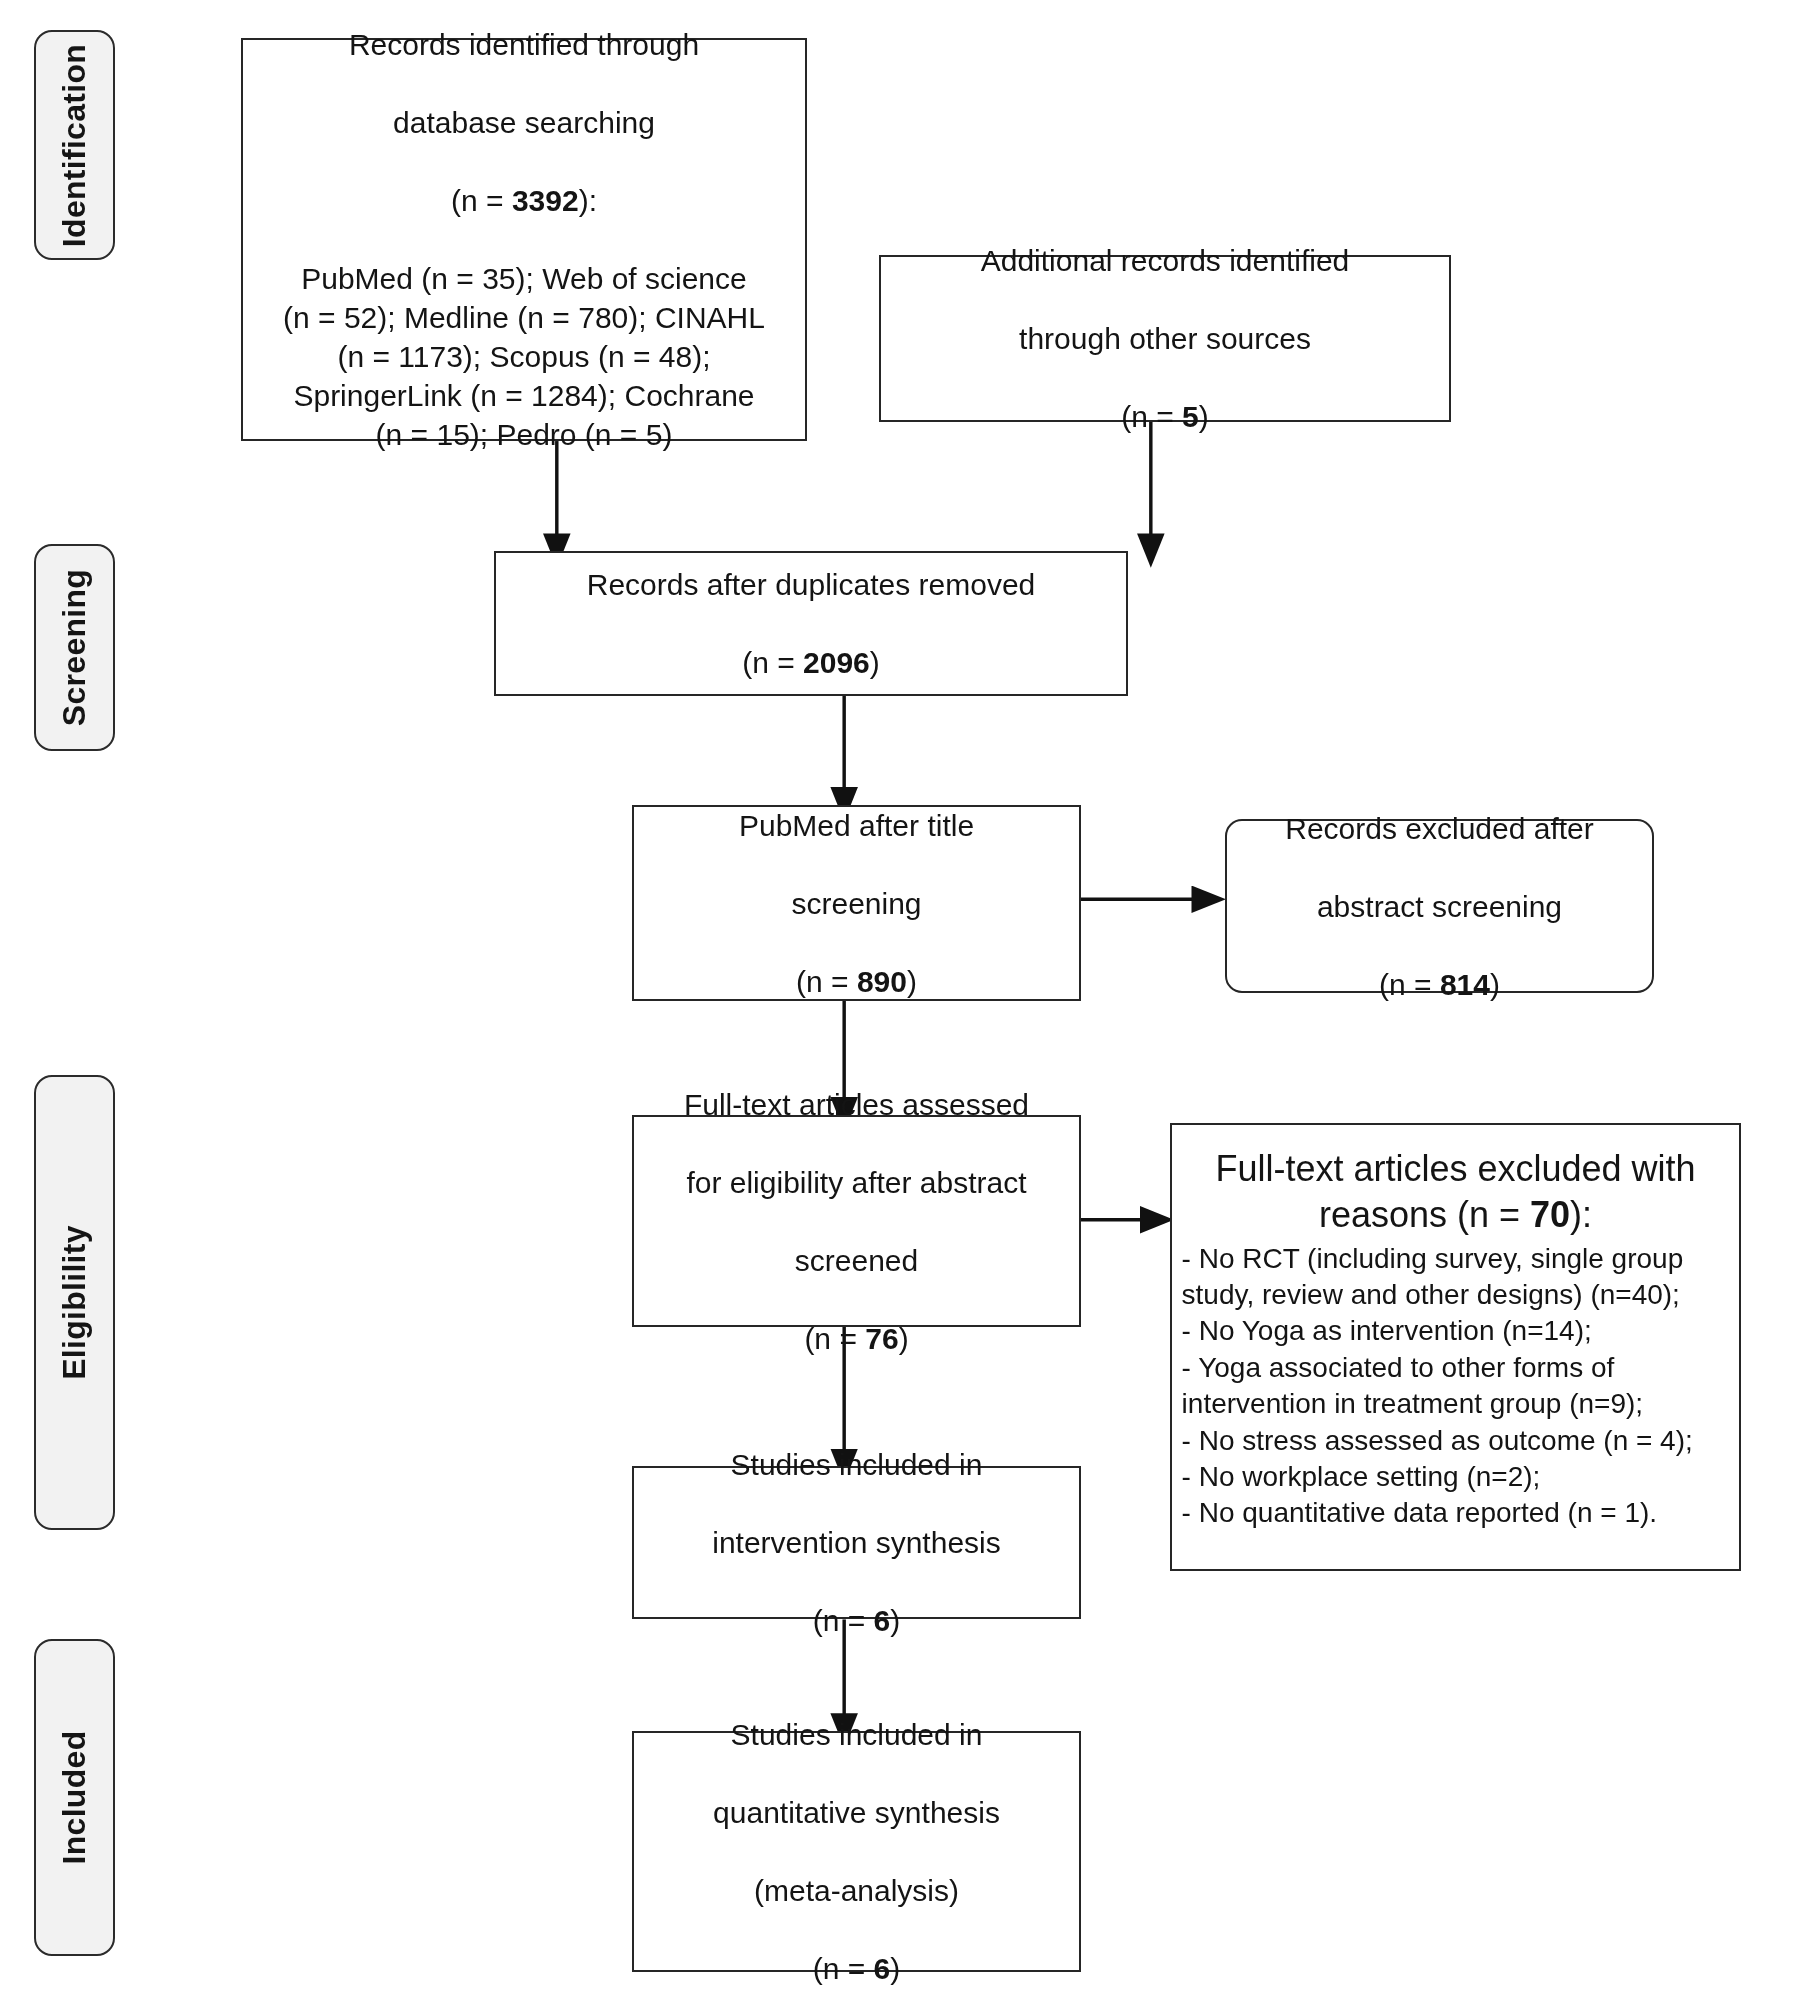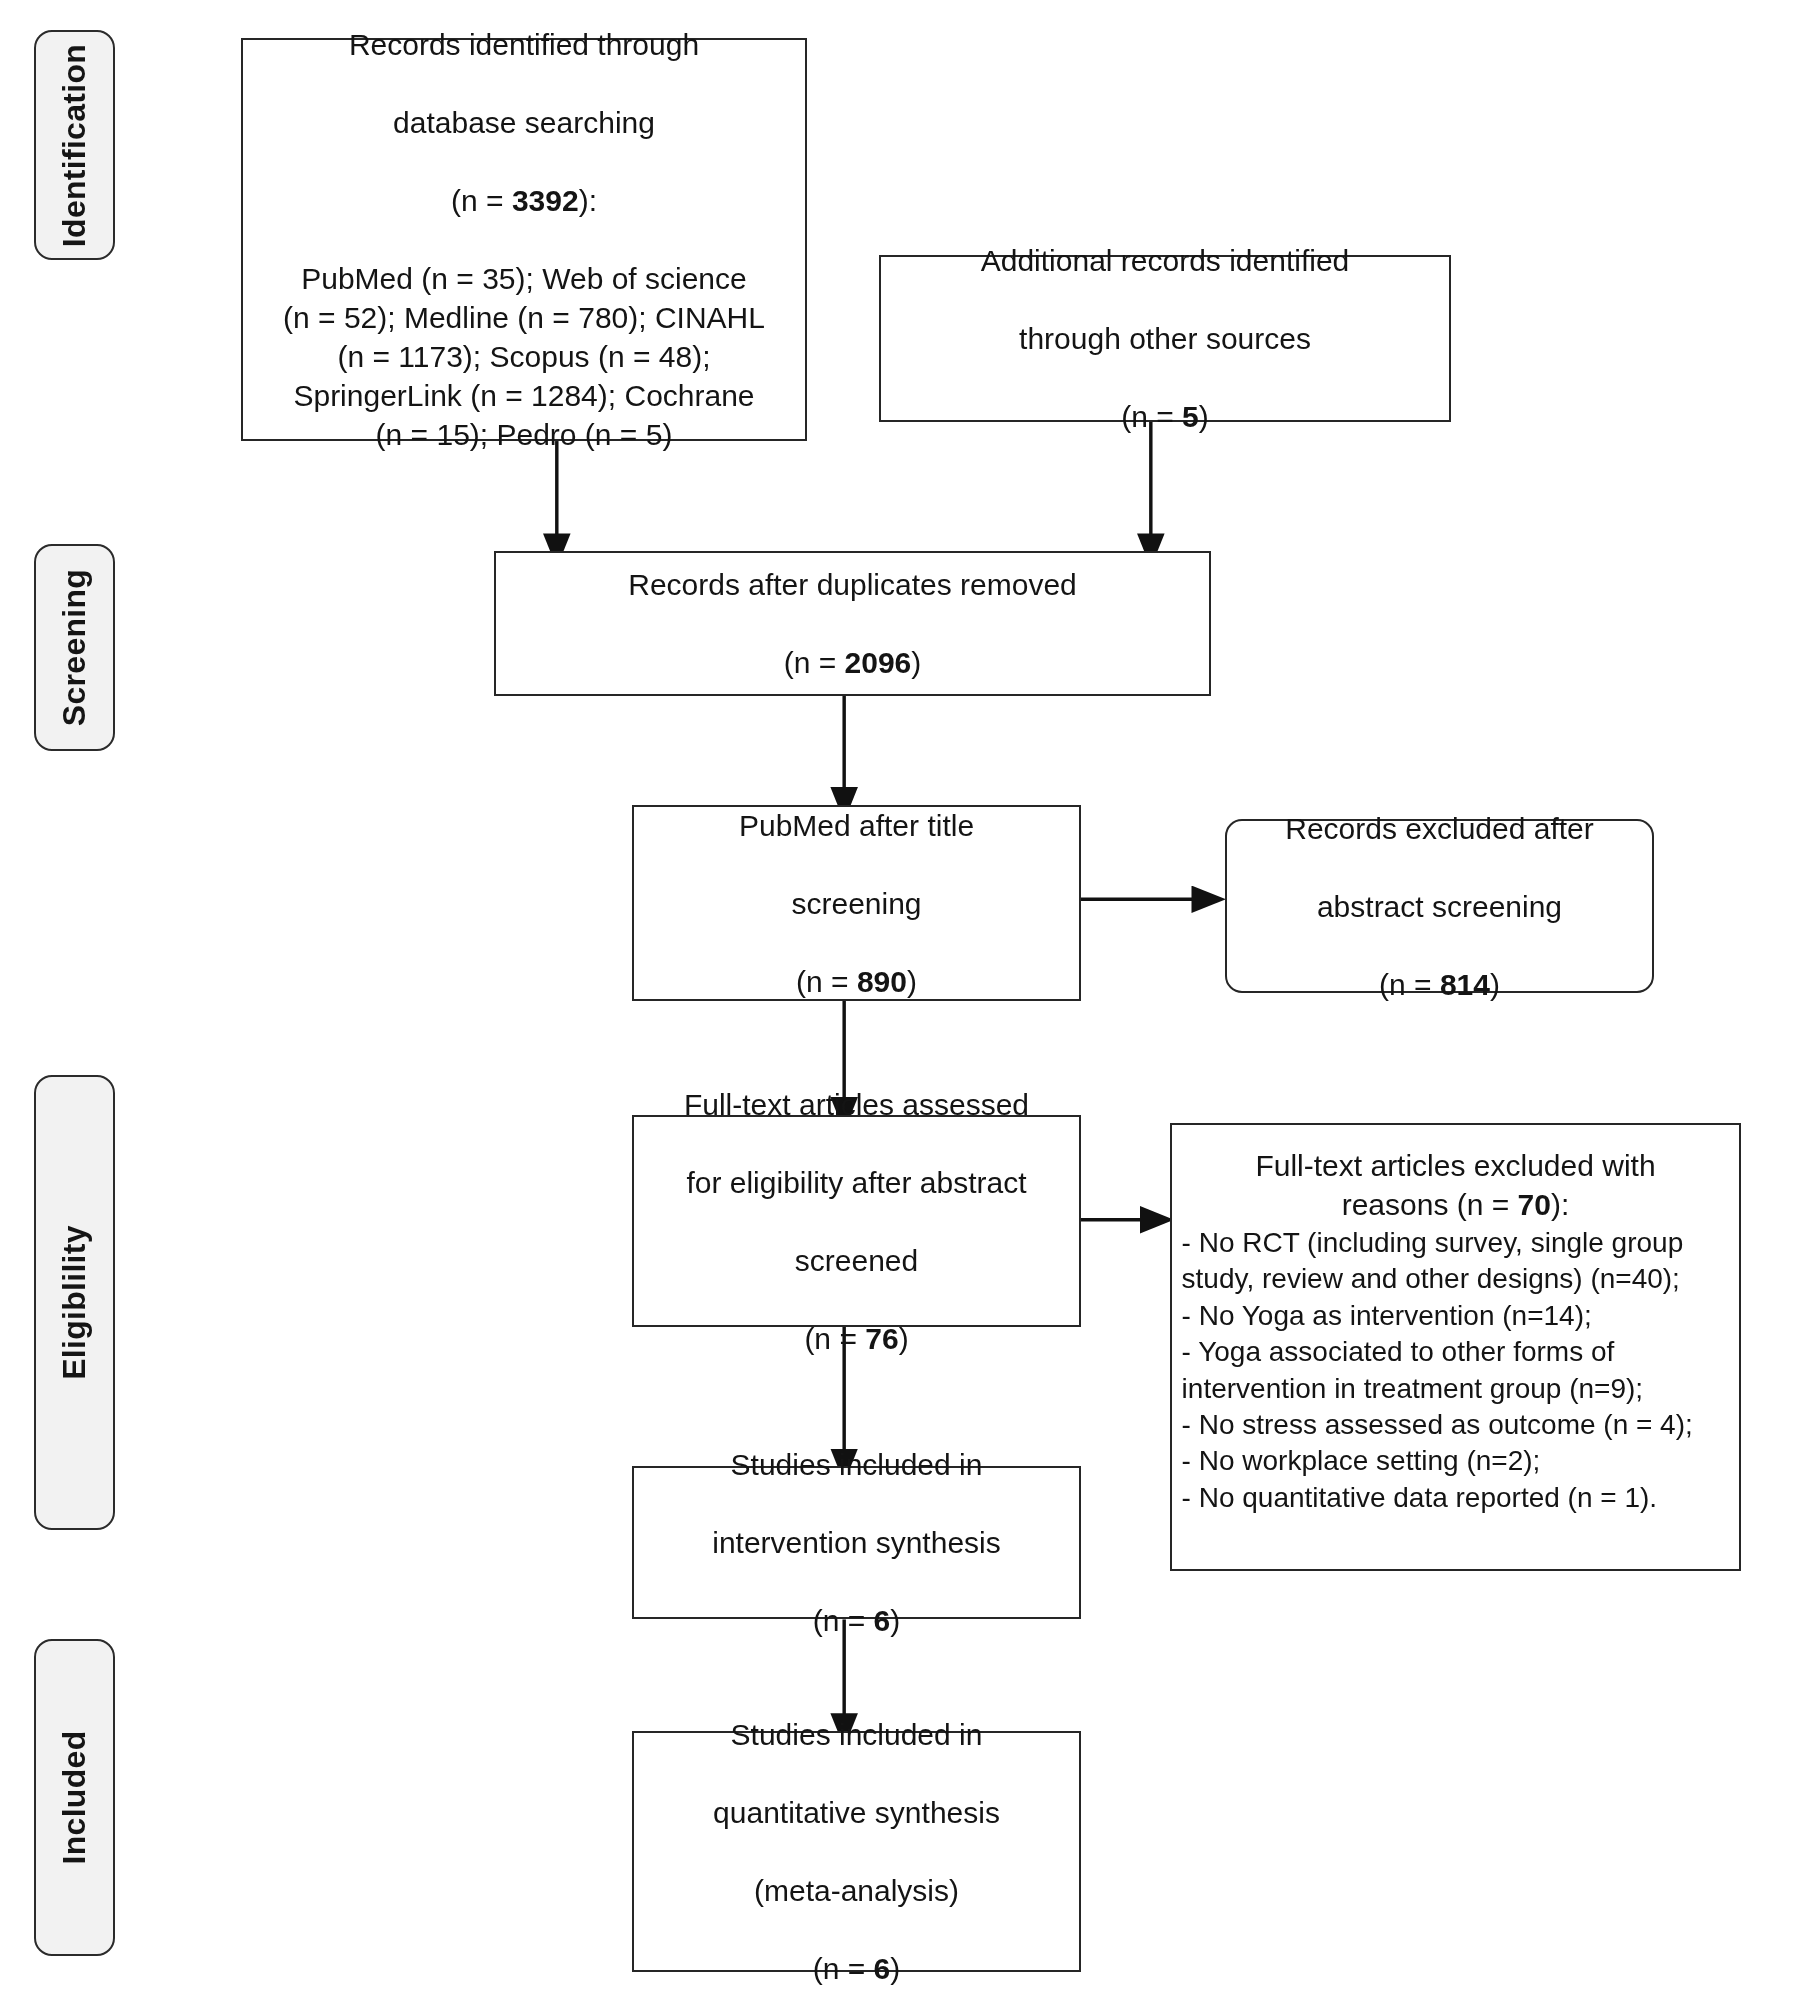--- a/index.html
+++ b/index.html
@@ -61,21 +61,21 @@
     white-space: pre-line;
   }
   .flow-box .btext b { font-weight: bold; }
 
   
   .mixed .inner {
     width: 100%;
   }
   .mixed .head {
     text-align: center;
-    font-size: 30px;
+    font-size: 36px;
     line-height: 1.30;
     white-space: pre-line;
     color: #141414;
   }
   .mixed .list {
     text-align: left;
     font-size: 28px;
     line-height: 1.30;
     white-space: pre-line;
     color: #141414;
@@ -151,21 +151,21 @@
   </div>
 
   <div class="flow-box" style="left:867px; top:255px; width:572px; height:167px;">
     <div class="btext">
       <div>Additional records identified</div>
       <div>through other sources</div>
       <div><span>(n = </span><b>5</b><span>)</span></div>
     </div>
   </div>
 
-  <div class="flow-box" style="left:482px; top:551px; width:717px; height:145px;">
+  <div class="flow-box" style="left:482px; top:551px; width:634px; height:145px;">
     <div class="btext">
       <div>Records after duplicates removed</div>
       <div><span>(n = </span><b>2096</b><span>)</span></div>
     </div>
   </div>
 
   <div class="flow-box" style="left:620px; top:805px; width:449px; height:196px;">
     <div class="btext">
       <div>PubMed after title</div>
       <div>screening</div>

